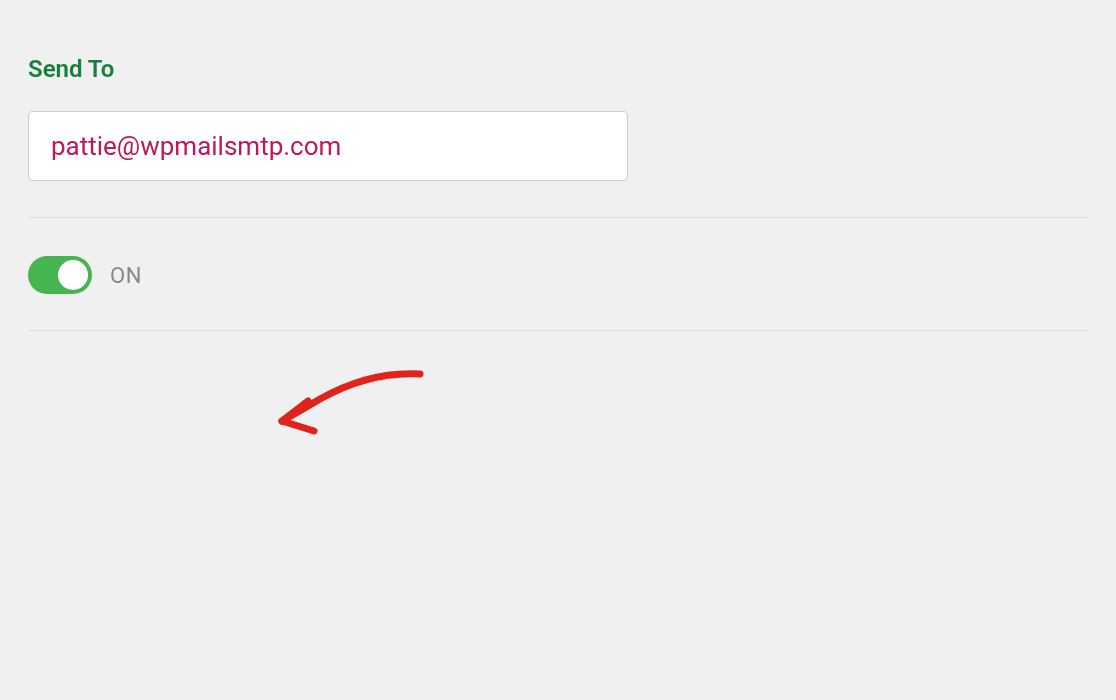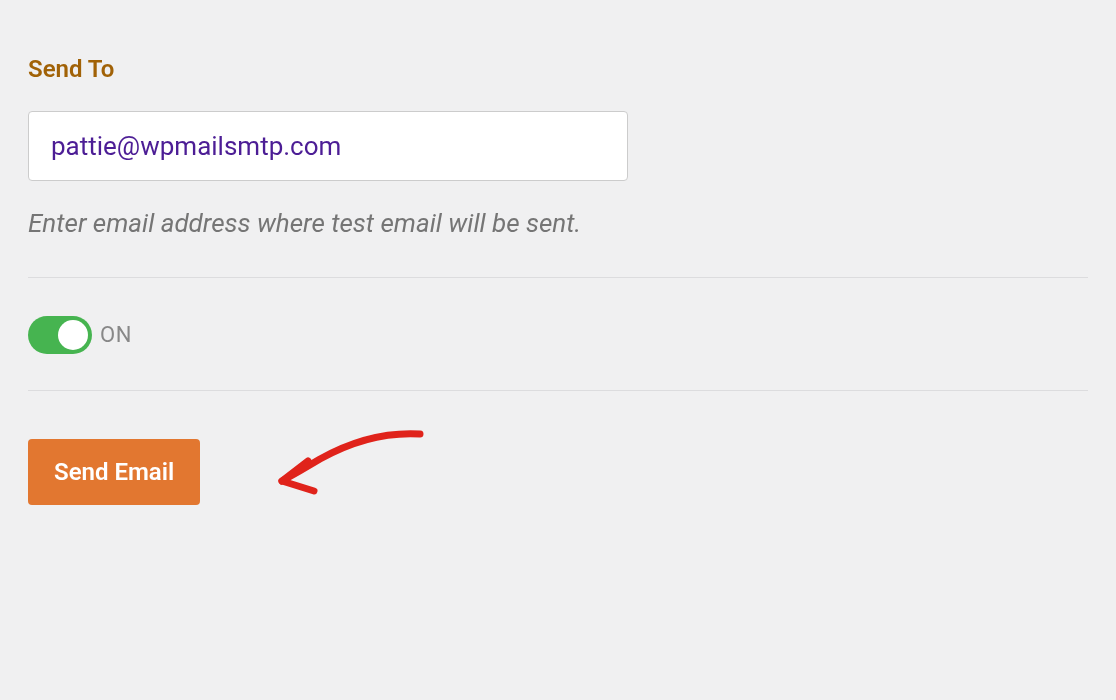--- a/index.html
+++ b/index.html
@@ -14,30 +14,30 @@
       height: 700px;
       padding: 0 28px;
       position: relative;
     }
     .section {
       padding-top: 55px;
     }
     .label {
       font-size: 24px;
       font-weight: 600;
-      color: #a16207;
+      color: #15803d;
       margin-bottom: 28px;
       display: block;
     }
     .text-input {
       width: 600px;
       height: 70px;
       padding: 0 22px;
       font-size: 26px;
-      color: #4c1d95;
+      color: #be185d;
       background: #ffffff;
       border: 1px solid #cccccc;
       border-radius: 4px;
       outline: none;
       font-family: inherit;
     }
     .help-text {
       font-size: 26px;
       font-style: italic;
       color: #757575;
@@ -48,21 +48,21 @@
       border: none;
       border-top: 1px solid #dcdcde;
       margin-top: 36px;
     }
     .section-html {
       padding-top: 38px;
     }
     .toggle-row {
       display: flex;
       align-items: center;
-      gap: 8px;
+      gap: 18px;
       margin-top: 0px;
     }
     .toggle {
       position: relative;
       width: 64px;
       height: 38px;
       background: #46b450;
       border-radius: 19px;
       cursor: pointer;
       flex-shrink: 0;
@@ -103,33 +103,31 @@
       top: 28px;
       pointer-events: none;
     }
   </style>
 </head>
 <body>
 
 <div class="section">
   <label class="label">Send To</label>
   <input type="text" class="text-input" value="pattie@wpmailsmtp.com" style="">
-  <p class="help-text">Enter email address where test email will be sent.</p>
   <hr class="divider">
 </div>
 
 <div class="section-html">
   <div class="toggle-row">
     <div class="toggle">
       <div class="toggle-knob"></div>
     </div>
     <span class="toggle-state">ON</span>
   </div>
   <hr class="divider">
 </div>
 
 <div class="button-section">
-  <button class="send-button">Send Email</button>
   <svg class="arrow-annotation" width="170" height="90" viewBox="0 0 170 90">
     <path d="M 160 15 Q 110 12 60 40 Q 40 52 22 62" stroke="#e0231b" stroke-width="7" fill="none" stroke-linecap="round"></path>
     <path d="M 22 62 L 48 42 M 22 62 L 54 72" stroke="#e0231b" stroke-width="7" fill="none" stroke-linecap="round"></path>
   </svg>
 </div>
 
 </body></html>

